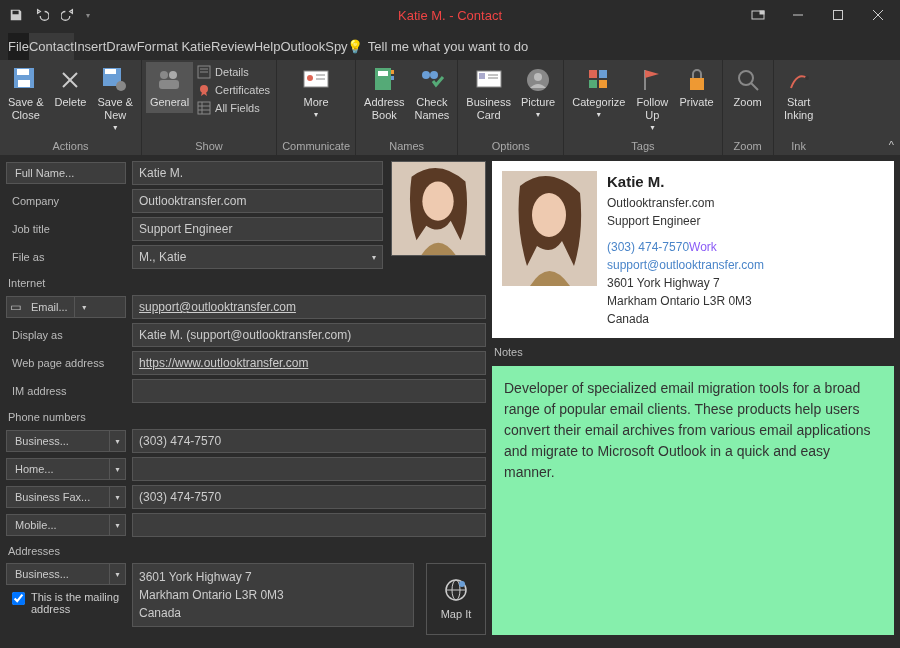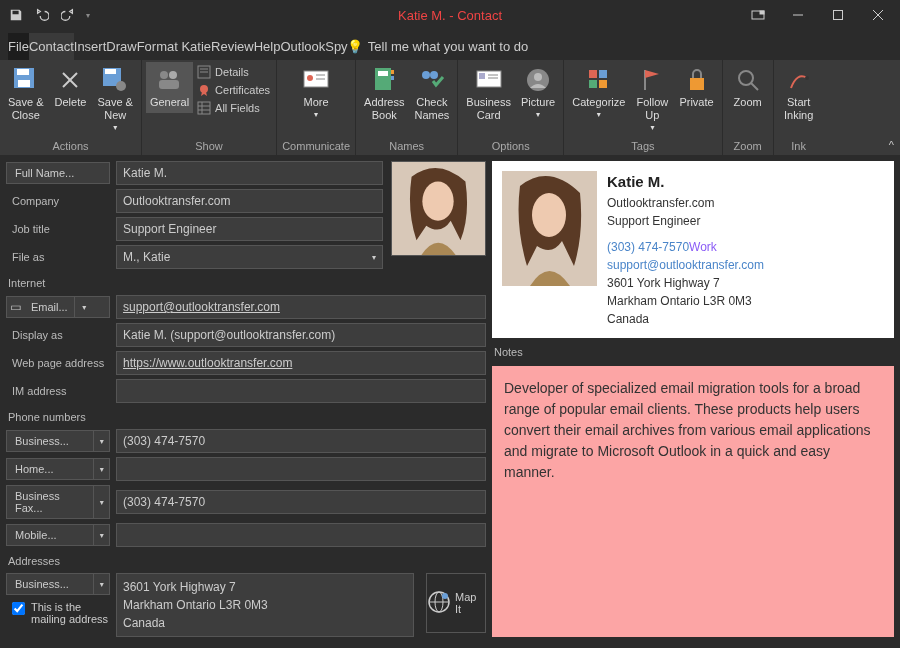--- a/index.html
+++ b/index.html
@@ -33,46 +33,46 @@
 .rbtn .dd::after { content: "▾"; font-size: 8px; display: block; margin-top: -1px; }
 .rlist { display: flex; flex-direction: column; gap: 2px; padding-top: 2px; }
 .rlistitem { display: flex; align-items: center; gap: 4px; font-size: 11px; padding: 1px 2px; }
 .rlistitem svg { width: 14px; height: 14px; }
 .ribbon .collapse { position: absolute; right: 6px; bottom: 4px; color: #ccc; font-size: 11px; }
 
 
 .form { display: flex; padding: 6px; gap: 6px; }
 .leftcol { width: 480px; display: flex; flex-direction: column; gap: 4px; }
 .row { display: flex; align-items: center; gap: 6px; }
-.labelcol { width: 104px; }
+.labelcol { width: 120px; }
 .labelbtn { background: #3d3d3d; border: 1px solid #555; color: #ccc; padding: 4px 8px; font-size: 11px; width: 100%; text-align: left; }
 .labeltxt { color: #bbb; font-size: 11px; padding-left: 6px; display: block; }
 .ddbtn { display: flex; }
 .ddbtn .labelbtn { border-right: none; }
 .ddbtn .arrow { width: 20px; background: #3d3d3d; border: 1px solid #555; display: flex; align-items: center; justify-content: center; font-size: 8px; color: #ccc; }
 input.field, .fieldbox { flex: 1; background: #3d3d3d; border: 1px solid #555; color: #ccc; padding: 4px 6px; font-size: 12px; height: 24px; outline: none; }
 .fieldbox.select { display: flex; justify-content: space-between; align-items: center; }
 .fieldbox.select .sarrow { font-size: 8px; }
 .section { color: #bbb; font-size: 11px; padding: 4px 0 2px 2px; }
 .addrfield { flex: 1; background: #3d3d3d; border: 1px solid #555; color: #ccc; padding: 4px 6px; font-size: 12px; line-height: 1.5; }
-.mapit { width: 60px; height: 60px; margin-left: 6px; border: 1px solid #555; display: flex; flex-direction: row; align-items: center; justify-content: center; gap: 4px; font-size: 11px; }
+.mapit { width: 60px; height: 72px; margin-left: 6px; border: 1px solid #555; display: flex; flex-direction: column; align-items: center; justify-content: center; gap: 4px; font-size: 11px; }
 .checkwrap { display: flex; align-items: flex-start; gap: 6px; margin-top: 6px; padding-left: 6px; font-size: 11px; color: #ccc; }
 .checkwrap input { margin-top: 1px; }
 
 
 .photo { width: 95px; height: 95px; border: 1px solid #555; overflow: hidden; flex-shrink: 0; }
 .avatar-svg { width: 100%; height: 100%; }
 .rightcol { flex: 1; display: flex; flex-direction: column; gap: 6px; }
 .card { background: #fff; color: #333; padding: 10px; display: flex; gap: 10px; min-height: 150px;}
 .card .cphoto { width: 95px; height: 115px; overflow: hidden; flex-shrink:0; }
 .card .info { font-size: 12px; line-height: 1.5; }
 .card .name { font-weight: bold; font-size: 15px; color: #222; }
 .card .link { color: #4a85c9; }
 .notes-label { color: #bbb; font-size: 11px; padding: 2px; }
-.notes { background: #fca5a5; color: #333; flex: 1; padding: 12px; font-size: 14px; line-height: 1.5; }
+.notes { background: #86efac; color: #333; flex: 1; padding: 12px; font-size: 14px; line-height: 1.5; }
 
 .emailbtn { display: flex; border: 1px solid #555; background: #3d3d3d; }
 .emailbtn .eicon { width: 18px; display: flex; align-items: center; justify-content: center; }
 .emailbtn .etxt { padding: 4px 6px; font-size: 11px; color: #ccc; }
 .emailbtn .earrow { width: 20px; border-left: 1px solid #555; display: flex; align-items: center; justify-content: center; font-size: 8px; }
 </style>
 </head>
 <body>
 
 <div class="titlebar">

